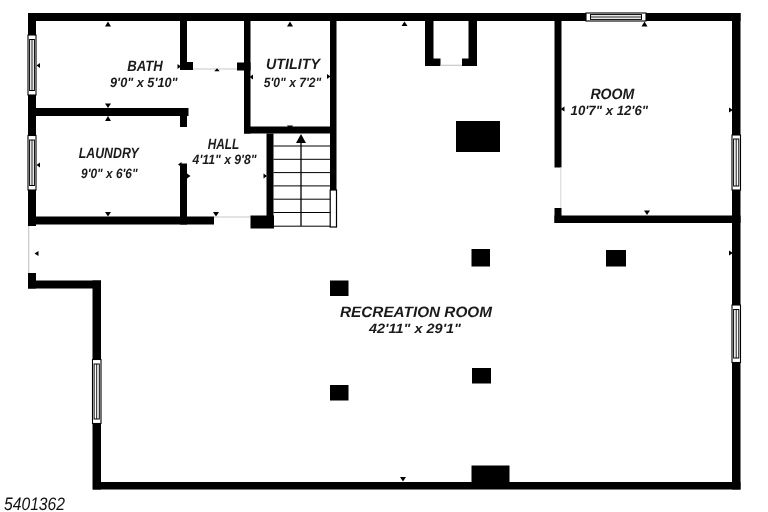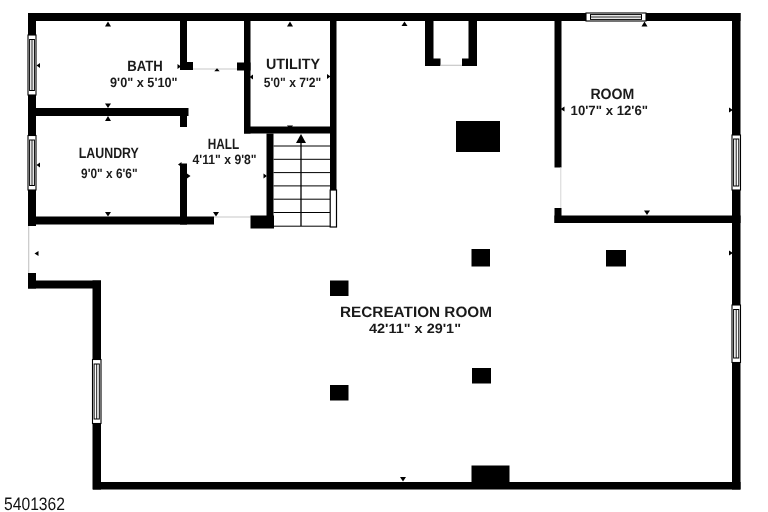--- a/index.html
+++ b/index.html
@@ -1,16 +1,16 @@
 <!DOCTYPE html>
 <html><head>
 <meta charset="utf-8">
 <style>
 html,body{margin:0;padding:0;background:#fff;}
-#plan{position:relative;width:768px;height:512px;font-family:"Liberation Sans",sans-serif;transform:translateZ(0);will-change:transform;}
+#plan{position:relative;width:768px;height:512px;font-family:"Liberation Sans",sans-serif;transform:translateZ(0);will-change:transform;font-style:italic;}
 svg{display:block;}
 svg text{text-rendering:geometricPrecision;}
 </style>
 </head>
 <body>
 <div id="plan">
 <svg width="768" height="512" viewBox="0 0 768 512">
 <rect x="0" y="0" width="768" height="512" fill="#ffffff"></rect>
 
 <g>

